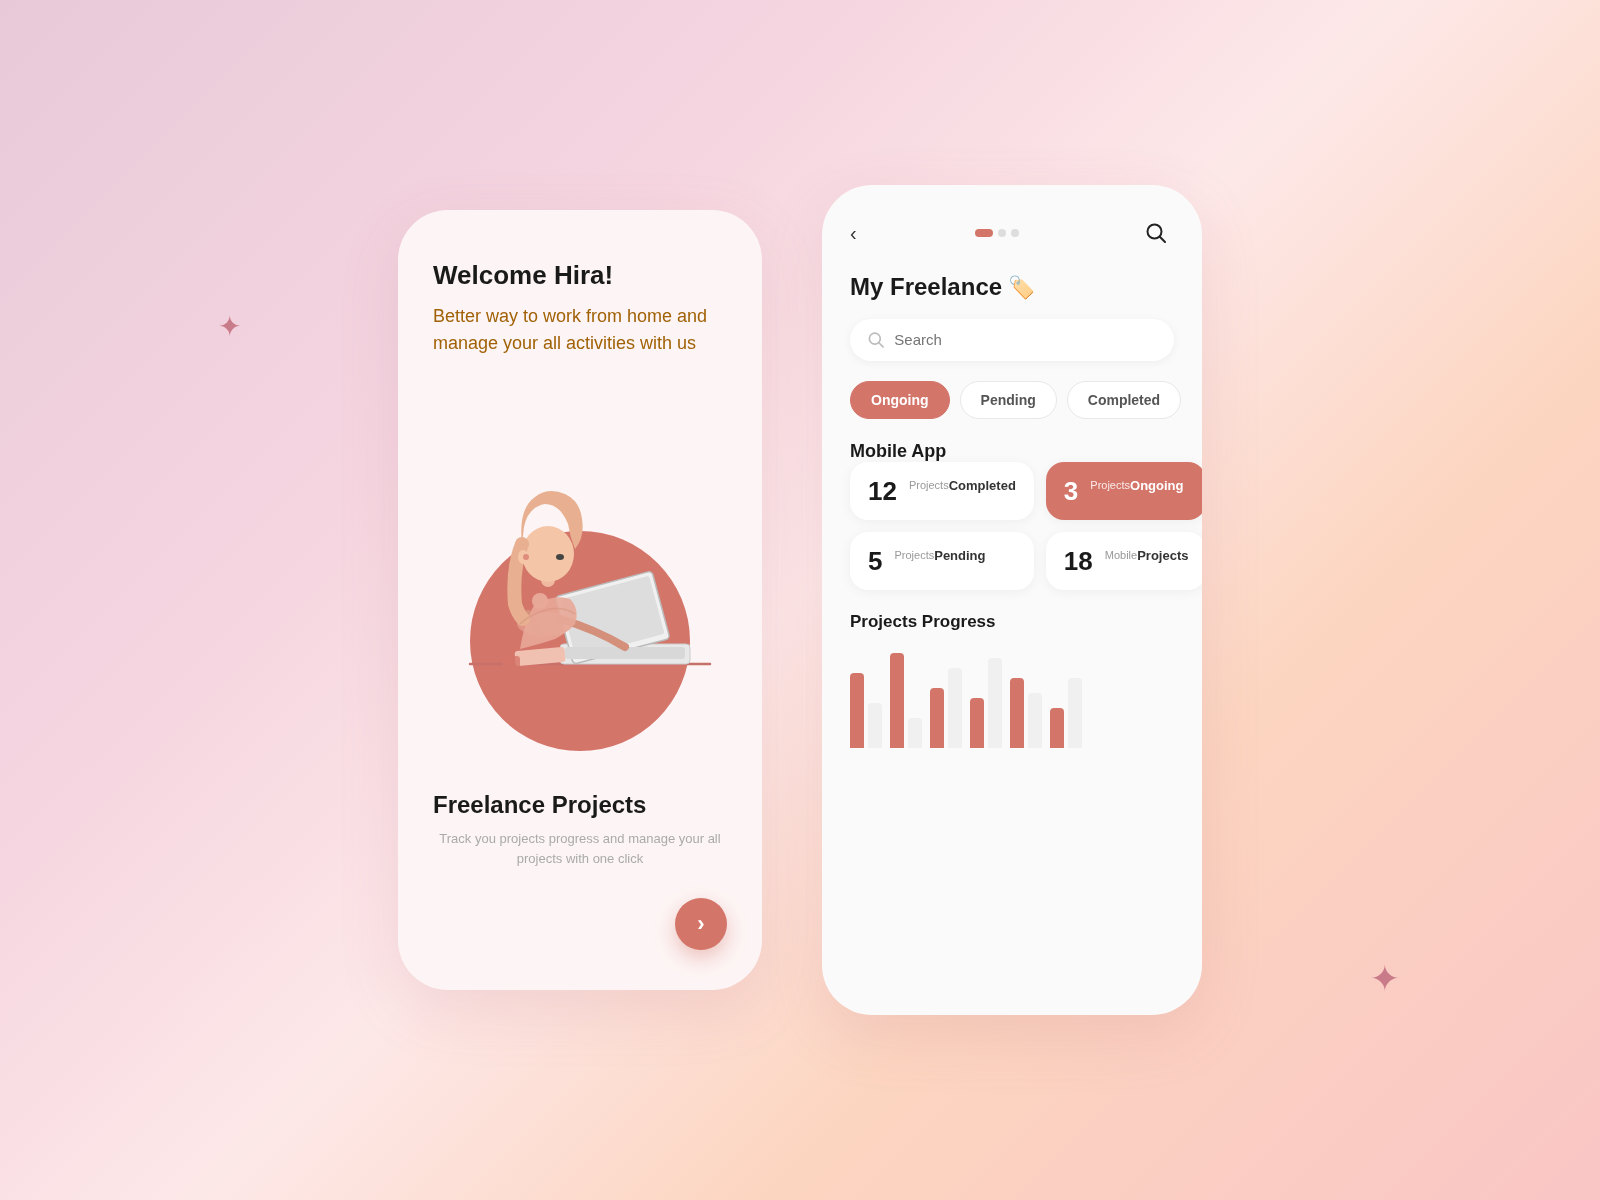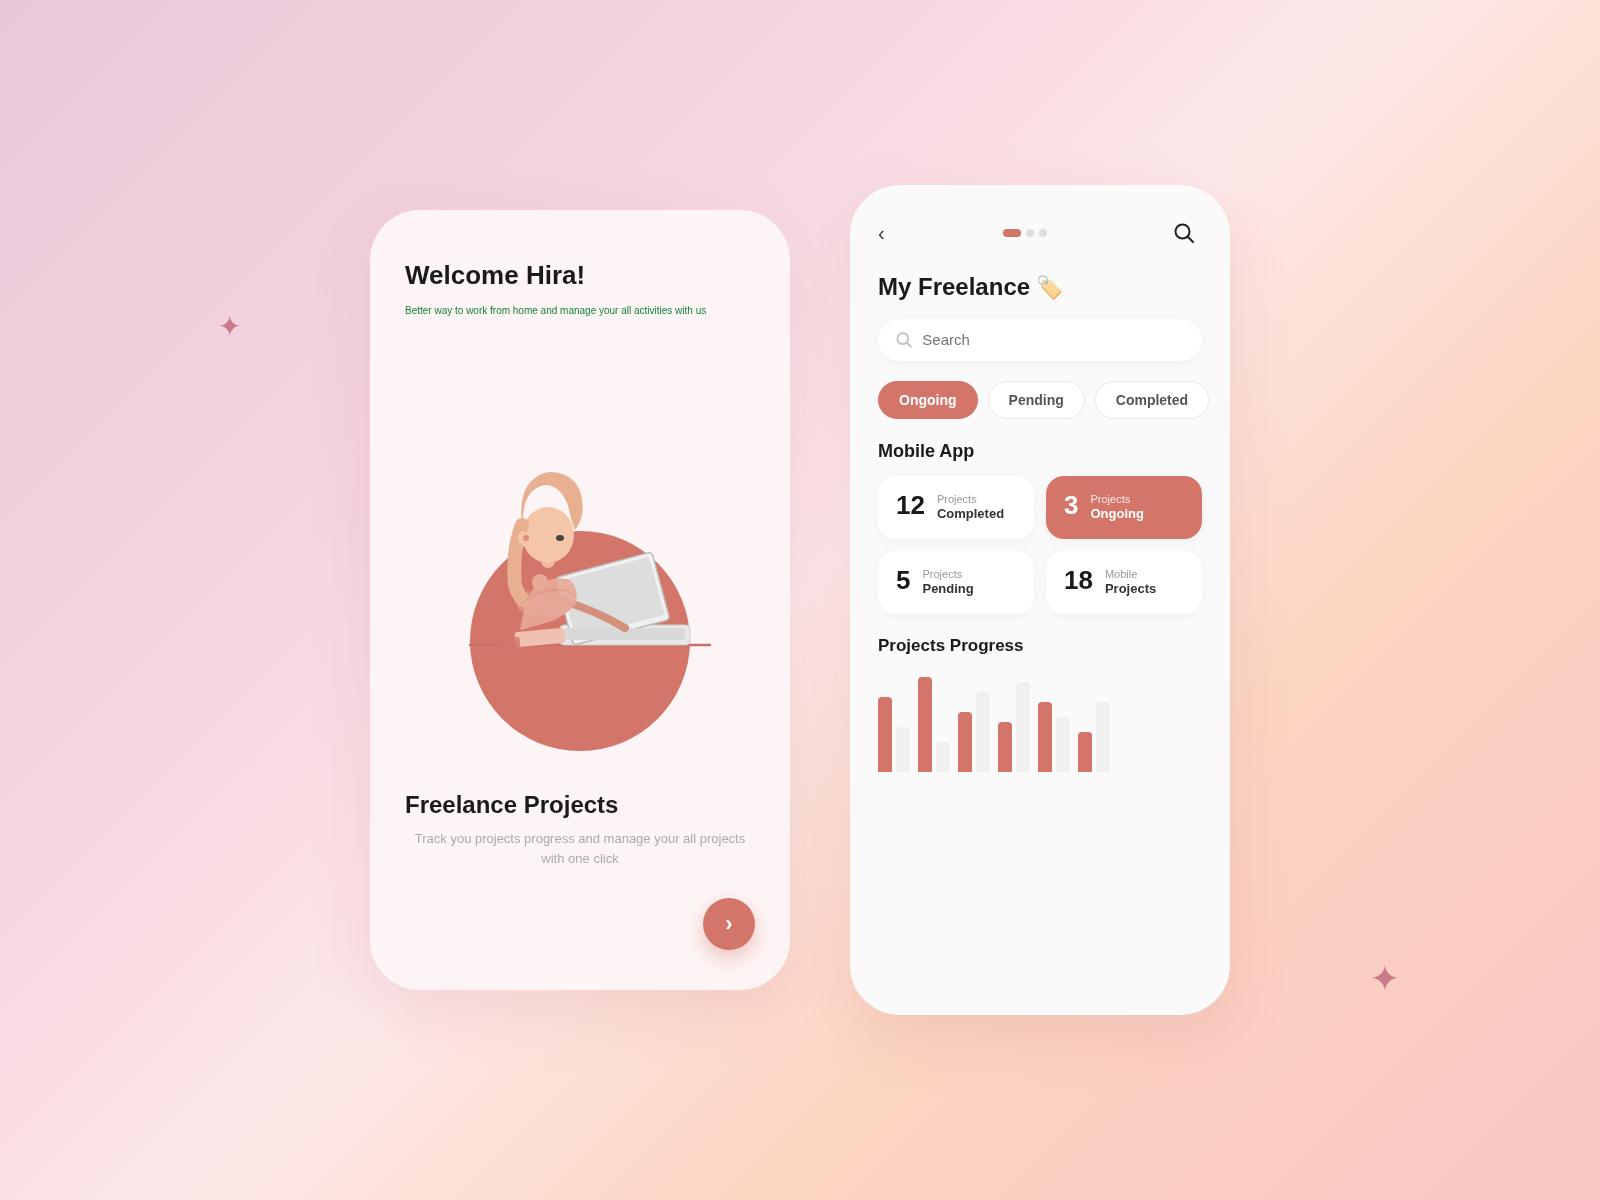--- a/index.html
+++ b/index.html
@@ -25,41 +25,41 @@
     .sparkle-right { bottom: 200px; right: 200px; font-size: 36px; }
 
     .phones-container {
       display: flex;
       gap: 60px;
       align-items: center;
     }
 
     
     .phone-left {
-      width: 420px;
+      width: 364px;
       height: 780px;
       background: #fdf5f5;
       border-radius: 50px;
       padding: 50px 35px 40px;
       display: flex;
       flex-direction: column;
       box-shadow: 0 20px 60px rgba(180, 100, 120, 0.15);
       position: relative;
     }
 
     .phone-left .welcome-title {
       font-size: 26px;
       font-weight: 800;
       color: #1a1a1a;
       margin-bottom: 12px;
     }
 
     .phone-left .welcome-subtitle {
-      font-size: 10px;
-      color: #15803d;
+      font-size: 18px;
+      color: #a16207;
       line-height: 1.5;
       margin-bottom: 30px;
     }
 
     .illustration-area {
       flex: 1;
       display: flex;
       align-items: center;
       justify-content: center;
       position: relative;
@@ -225,21 +225,20 @@
     .tab.active {
       background: #d4756a;
       color: white;
       border-color: #d4756a;
     }
 
     .section-title {
       font-size: 18px;
       font-weight: 800;
       color: #1a1a1a;
-      margin-bottom: 14px;
     }
 
     .stats-grid {
       display: grid;
       grid-template-columns: 1fr 1fr;
       gap: 12px;
       margin-bottom: 22px;
     }
 
     .stat-card {
@@ -269,21 +268,21 @@
 
     .stat-number {
       font-size: 26px;
       font-weight: 800;
       color: #1a1a1a;
       line-height: 1;
     }
 
     .stat-labels {
       display: flex;
-      flex-direction: column;
+      flex-direction: row;
     }
 
     .stat-label-top {
       font-size: 11px;
       color: #999;
       line-height: 1.3;
     }
 
     .stat-label-bottom {
       font-size: 13px;

